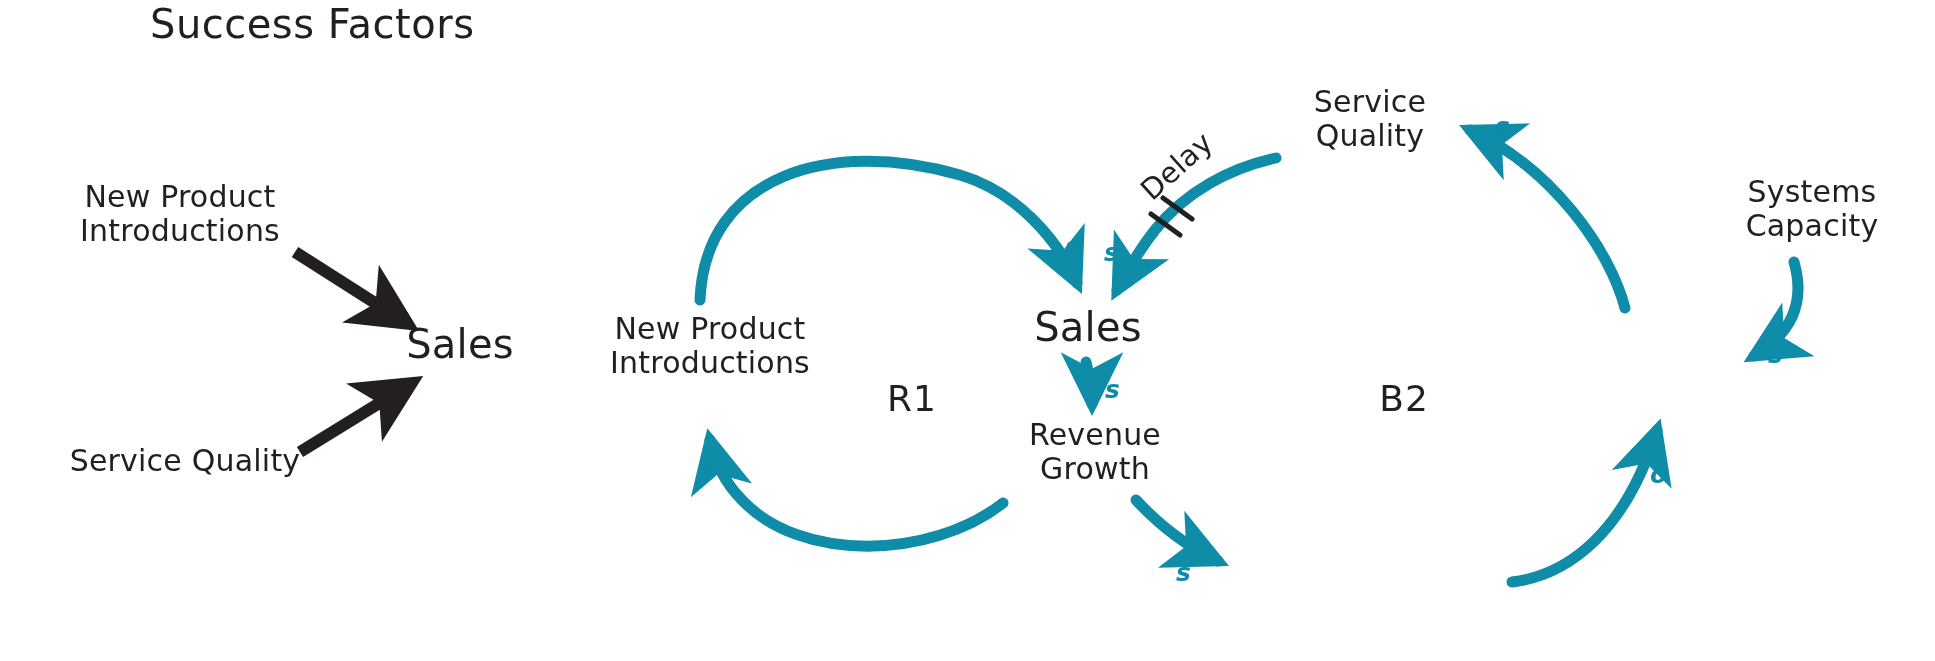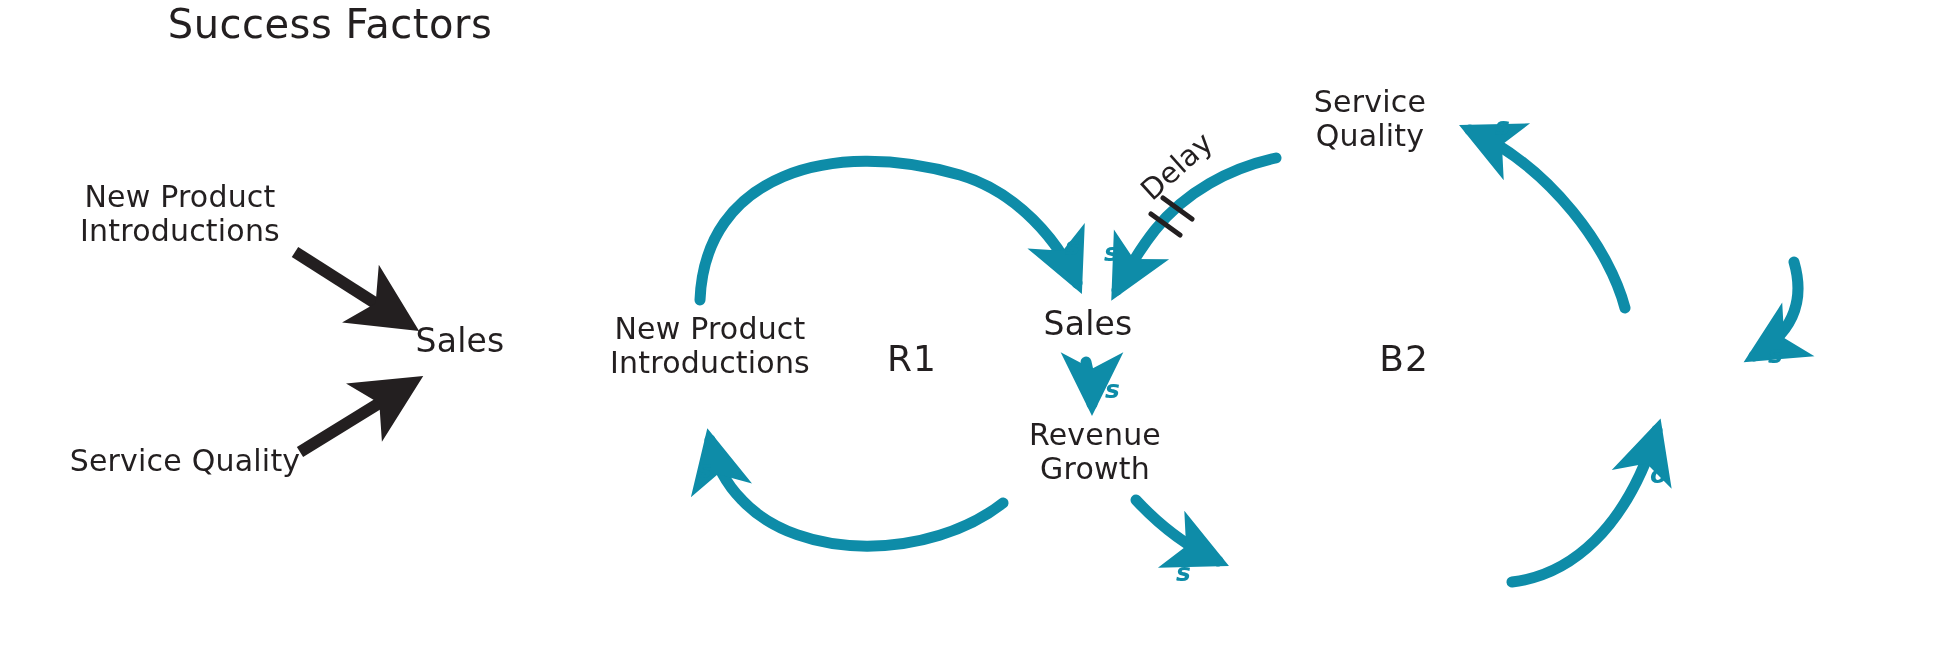--- a/index.html
+++ b/index.html
@@ -18,23 +18,23 @@
     line-height:1.14;
     text-align:center;
     white-space:pre;
     letter-spacing:.2px;
   }
   .title{
     font-size:40px;
     font-weight:400;
     letter-spacing:.5px;
   }
-  .node{font-size:33px;}
+  .node{font-size:40px;}
   .node-sm{font-size:30px;}
-  .loopid{font-size:36px;letter-spacing:1px;}
+  .loopid{font-size:36px;letter-spacing:1px;margin-top:40px;}
   .delay{
     font-size:29px;
     transform:rotate(-42deg);
     transform-origin:center center;
   }
   .polarity{
     position:absolute;
     color:#0e8ca8;
     font-family:"DejaVu Sans", sans-serif;
     font-style:italic;
@@ -96,21 +96,21 @@
 
     <g>
       <path d="M1625,308 C1610,250 1552,168 1470,130" stroke="#0e8ca8" stroke-width="11" fill="none" stroke-linecap="round" marker-end="url(#ah-teal)"></path>
     </g>
 
     <g>
       <path d="M1794,262 C1805,300 1794,332 1754,356" stroke="#0e8ca8" stroke-width="11" fill="none" stroke-linecap="round" marker-end="url(#ah-teal)"></path>
     </g>
   </svg>
 
-  <div class="lbl title" style="left:150px;top:2px;width:360px;text-align:center;">Success Factors</div>
+  <div class="lbl title" style="left:150px;top:2px;width:360px;text-align:left;">Success Factors</div>
 
   <div class="lbl node-sm" style="left:60px;top:180px;width:240px;">New Product
 Introductions</div>
 
   <div class="lbl node-sm" style="left:55px;top:444px;width:260px;">Service Quality</div>
 
   <div class="lbl node" style="left:400px;top:322px;width:120px;">Sales</div>
 
   <div class="lbl node-sm" style="left:600px;top:312px;width:220px;">New Product
 Introductions</div>
@@ -118,20 +118,22 @@
   <div class="lbl node" style="left:1030px;top:305px;width:116px;">Sales</div>
 
   <div class="lbl node-sm" style="left:1005px;top:418px;width:180px;">Revenue
 Growth</div>
 
   <div class="lbl node-sm" style="left:1280px;top:85px;width:180px;">Service
 Quality</div>
 
 
 
+  <div class="lbl node-sm" style="left:1712px;top:175px;width:200px;">Systems
+Capacity</div>
 
   <div class="lbl loopid" style="left:872px;top:338px;width:80px;">R1</div>
 
   <div class="lbl loopid" style="left:1364px;top:338px;width:80px;">B2</div>
 
   <div class="lbl delay" style="left:1122px;top:150px;width:110px;">Delay</div>
 
   <div class="polarity" style="left:1065px;top:232px;">s</div>
 
   <div class="polarity" style="left:1105px;top:375px;">s</div>

